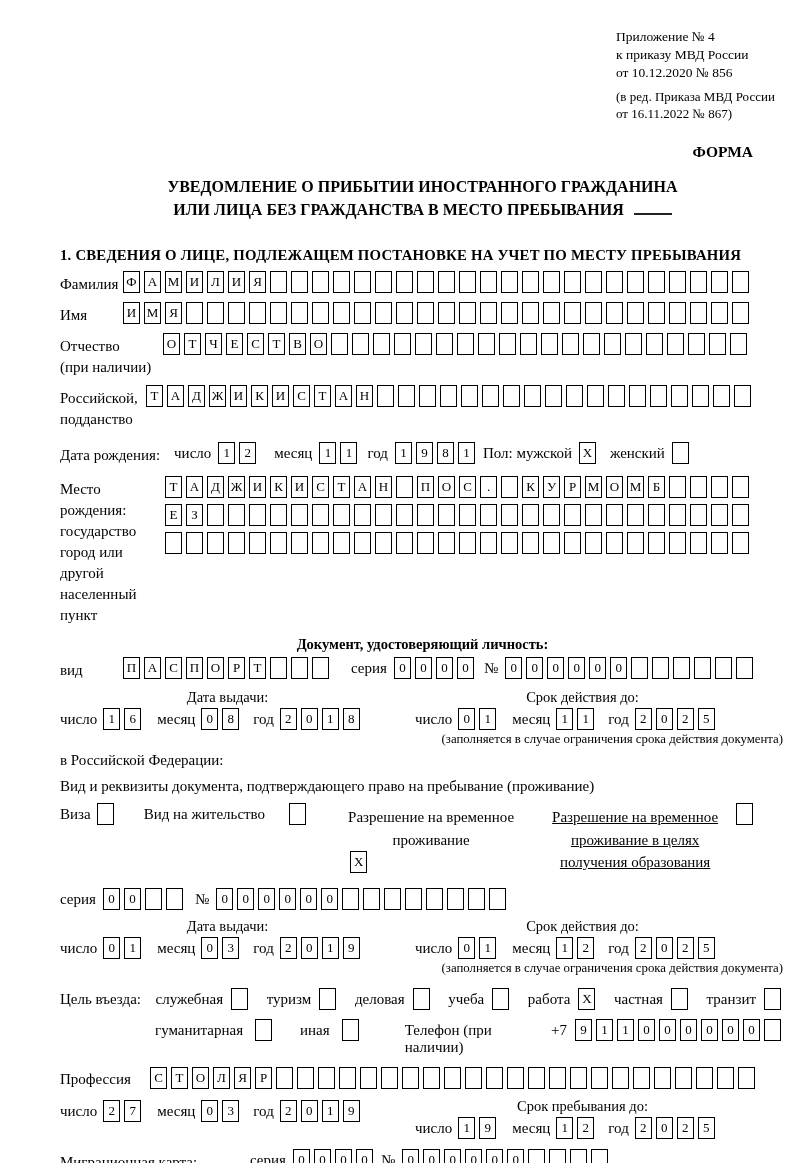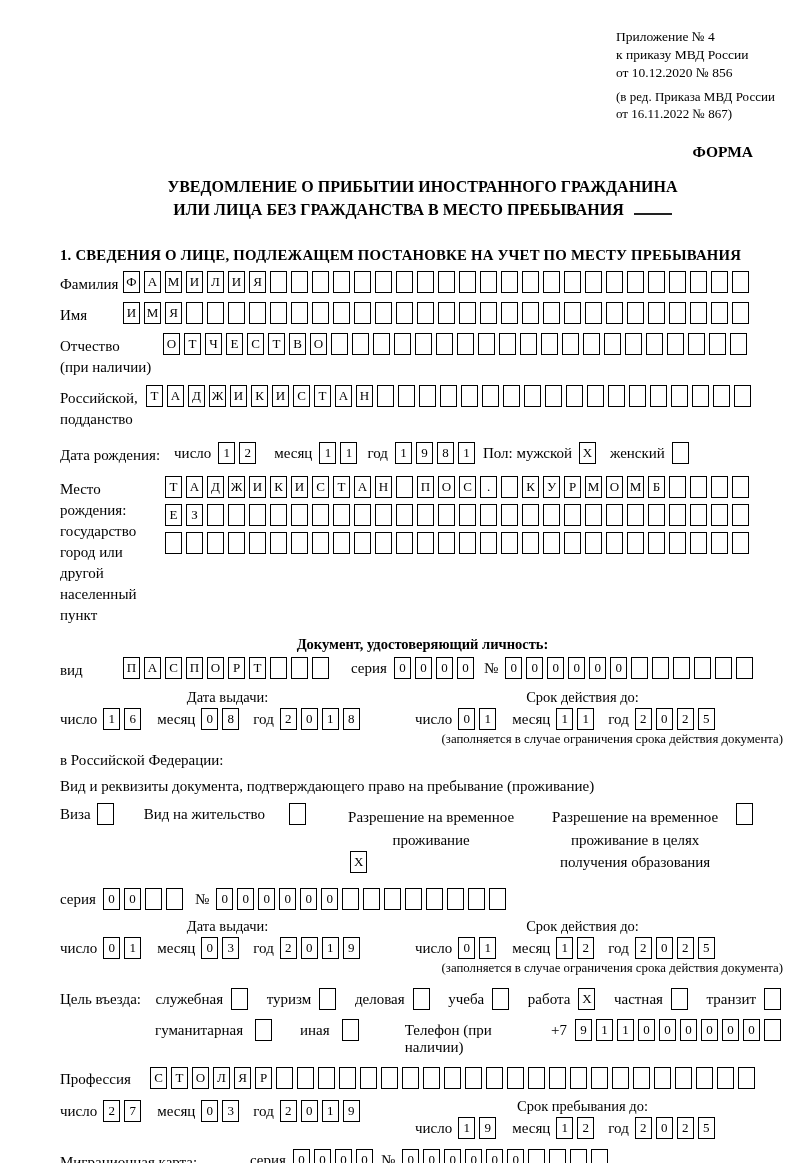--- a/index.html
+++ b/index.html
@@ -54,21 +54,21 @@
   .dg-note { text-align:right; font-size:12.8px; margin-top:2px; padding-right:2px; }
 
   
   .resdoc-line { margin-top:9px; }
   .optrow { display:flex; margin-top:8px; align-items:flex-start; }
   .opt { display:flex; align-items:flex-start; }
   .opt-label { padding-top:3px; }
   .opt .cells { margin-left:10px; }
   .opt-center { text-align:center; line-height:1.5; }
   .w175 { width:182px; }
-  .gap1 { margin-left:26px; } .gap2 { margin-left:30px;flex-direction:column; } .gap3 { margin-left:22px; }
+  .gap1 { margin-left:26px; } .gap2 { margin-left:30px;flex-direction:column; } .gap3 { margin-left:22px;text-decoration:underline; }
 
   
   .purpose-row { display:flex; justify-content:space-between; margin-top:12px; align-items:flex-start; }
   .purpose-row2 { display:flex; margin-top:9px; align-items:flex-start; margin-left:95px; }
   .p-item { display:flex; align-items:flex-start; }
   .p-item .cells { margin-left:8px; }
   .p-item .opt-label { padding-top:3px; }
   .phone-label { padding-top:3px; margin-left:42px; }
   .phone-prefix { padding-top:3px; margin:0 8px 0 28px; font-size:15px; }
 </style>

